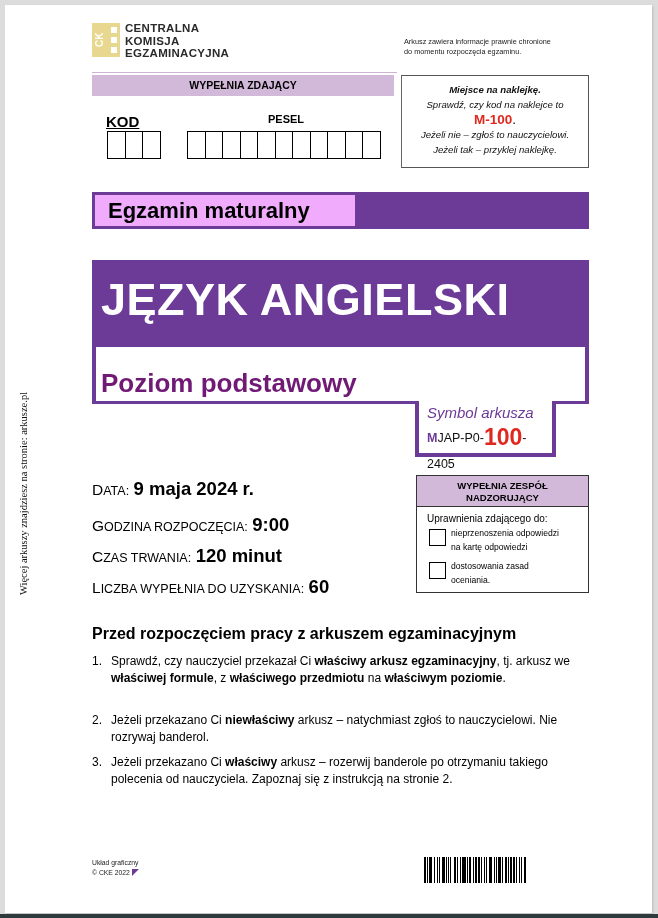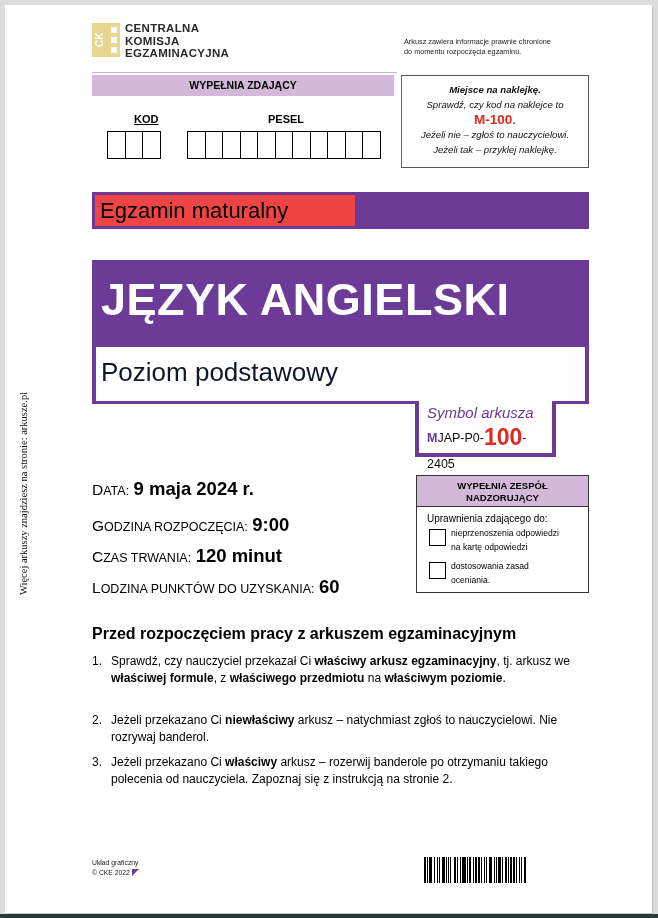--- a/index.html
+++ b/index.html
@@ -12,40 +12,40 @@
   
   .logo-mark { left: 92px; top: 23px; width: 28px; height: 34px; background: #e8d88f; }
   .logo-mark .ck { position: absolute; left: 1px; top: 5px; width: 14px; height: 24px; color: #fff; font-weight: bold; font-size: 10px; writing-mode: vertical-rl; transform: rotate(180deg); text-align: center; line-height: 14px; }
   .logo-mark .sq { position: absolute; right: 3px; width: 6px; height: 6px; background: #fff; }
   .logo-text { left: 125px; top: 22px; font-size: 11.5px; font-weight: bold; line-height: 12.5px; color: #2a2a2a; letter-spacing: 0.3px; }
   .logo-rule { left: 92px; top: 72px; width: 305px; height: 1px; background: #cdb3d4; }
 
   .legal-note { left: 404px; top: 37px; font-size: 7.3px; line-height: 10px; color: #222; }
 
   .fill-bar { left: 92px; top: 75px; width: 302px; height: 21px; background: #d3b9d9; font-size: 10.5px; font-weight: bold; text-align: center; line-height: 21px; }
-  .kod-label { left: 134px; top: 113px; font-size: 11px; font-weight: bold; text-decoration: underline; }
+  .kod-label { left: 106px; top: 113px; font-size: 15px; font-weight: bold; text-decoration: underline; }
   .pesel-label { left: 268px; top: 113px; font-size: 11px; font-weight: bold; }
   .boxes { display: flex; }
   .boxes span { width: 18.5px; height: 28px; border: 1px solid #000; margin-left: -1px; background: #fff; }
   .kod-boxes { left: 108px; top: 131px; }
   .pesel-boxes { left: 188px; top: 131px; }
 
   .sticker { left: 401px; top: 75px; width: 188px; height: 93px; border: 1px solid #555; border-left: 1px solid #666; text-align: center; font-style: italic; font-size: 9.6px; line-height: 14.5px; padding-top: 7px; color: #111; }
   .sticker .s-title { font-weight: bold; }
   .sticker .s-code { font-style: normal; font-weight: bold; color: #e0281e; font-size: 13.5px; line-height: 16px; }
   .sticker .s-code b { color: #111; font-weight: normal; }
 
   .egz-row { left: 92px; top: 192px; width: 497px; height: 37px; background: #6c3a97; }
-  .egz-white { position: absolute; left: 3px; top: 3px; width: 260px; height: 31px; background: #ef4444; font-size: 22px; font-weight: normal; line-height: 31px; padding-left: 5px; }
+  .egz-white { position: absolute; left: 3px; top: 3px; width: 260px; height: 31px; background: #f0abfc; font-size: 22px; font-weight: bold; line-height: 31px; padding-left: 13px; }
   .egz-formula { position: absolute; left: 295px; top: 0; height: 37px; line-height: 37px; color: #fff; font-style: italic; font-weight: bold; font-size: 22px; }
 
   .subject { left: 92px; top: 260px; width: 497px; height: 144px; background: #6c3a97; }
   .subject-title { position: absolute; left: 9px; top: 10px; color: #fff; font-size: 45px; font-weight: bold; letter-spacing: 0.5px; line-height: 60px; }
   .level-box { position: absolute; left: 4px; top: 87px; width: 489px; height: 54px; background: #fff; }
-  .level-text { position: absolute; left: 5px; top: 9px; color: #0f172a; font-size: 26px; font-weight: normal; line-height: 32px; }
+  .level-text { position: absolute; left: 5px; top: 20px; color: #701a75; font-size: 26px; font-weight: bold; line-height: 32px; }
 
   .symbol { left: 415px; top: 401px; width: 141px; height: 56px; border: 4px solid #6c3a97; border-top: none; background: #fff; }
   .symbol-label { position: absolute; left: 8px; top: 3px; color: #6c3a97; font-style: italic; font-size: 15px; line-height: 18px; }
   .symbol-code { position: absolute; left: 8px; top: 23px; font-size: 12.5px; line-height: 26px; color: #111; }
   .symbol-code .m { color: #6c3a97; font-weight: bold; }
   .symbol-code .num { color: #e0281e; font-weight: bold; font-size: 23px; vertical-align: -3px; }
 
   .info { left: 92px; }
   .info .row { position: absolute; left: 0; white-space: nowrap; }
   .sc { font-size: 15.5px; }
@@ -150,21 +150,21 @@
   </div>
   <div class="row" style="top:514px">
     <span class="sc"><span>G</span><small>ODZINA ROZPOCZĘCIA:</small></span>
     <span class="val">9:00</span>
   </div>
   <div class="row" style="top:545px">
     <span class="sc"><span>C</span><small>ZAS TRWANIA:</small></span>
     <span class="val">120 minut</span>
   </div>
   <div class="row" style="top:576px">
-    <span class="sc"><span>L</span><small>ODZINA PUNKTÓW DO UZYSKANIA:</small></span>
+    <span class="sc"><span>L</span><small>ICZBA WYPEŁNIA DO UZYSKANIA:</small></span>
     <span class="val">60</span>
   </div>
 </div>
 
 <div class="abs super">
   <div class="super-head">
     <div>WYPEŁNIA ZESPÓŁ</div>
     <div>NADZORUJĄCY</div>
   </div>
   <div class="super-sub">Uprawnienia zdającego do:</div>

